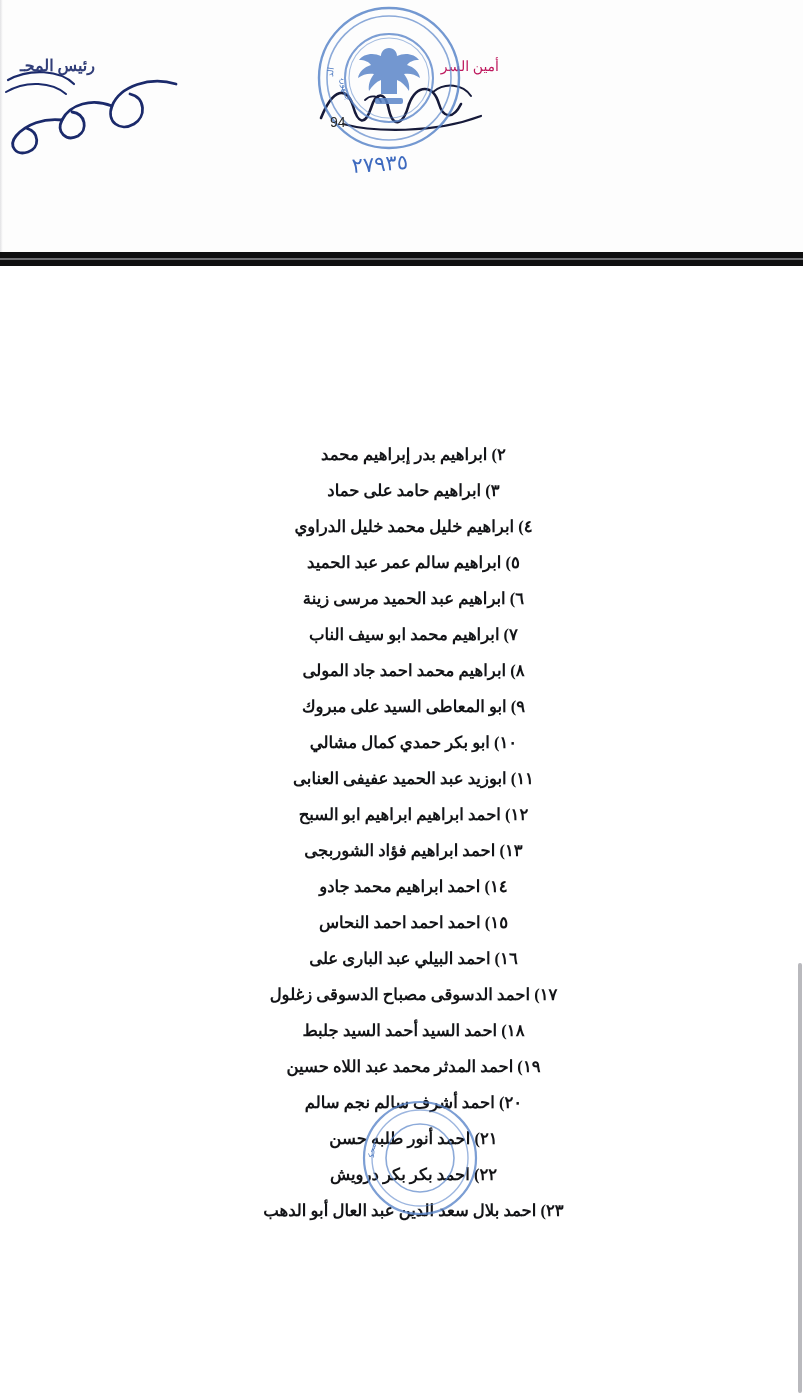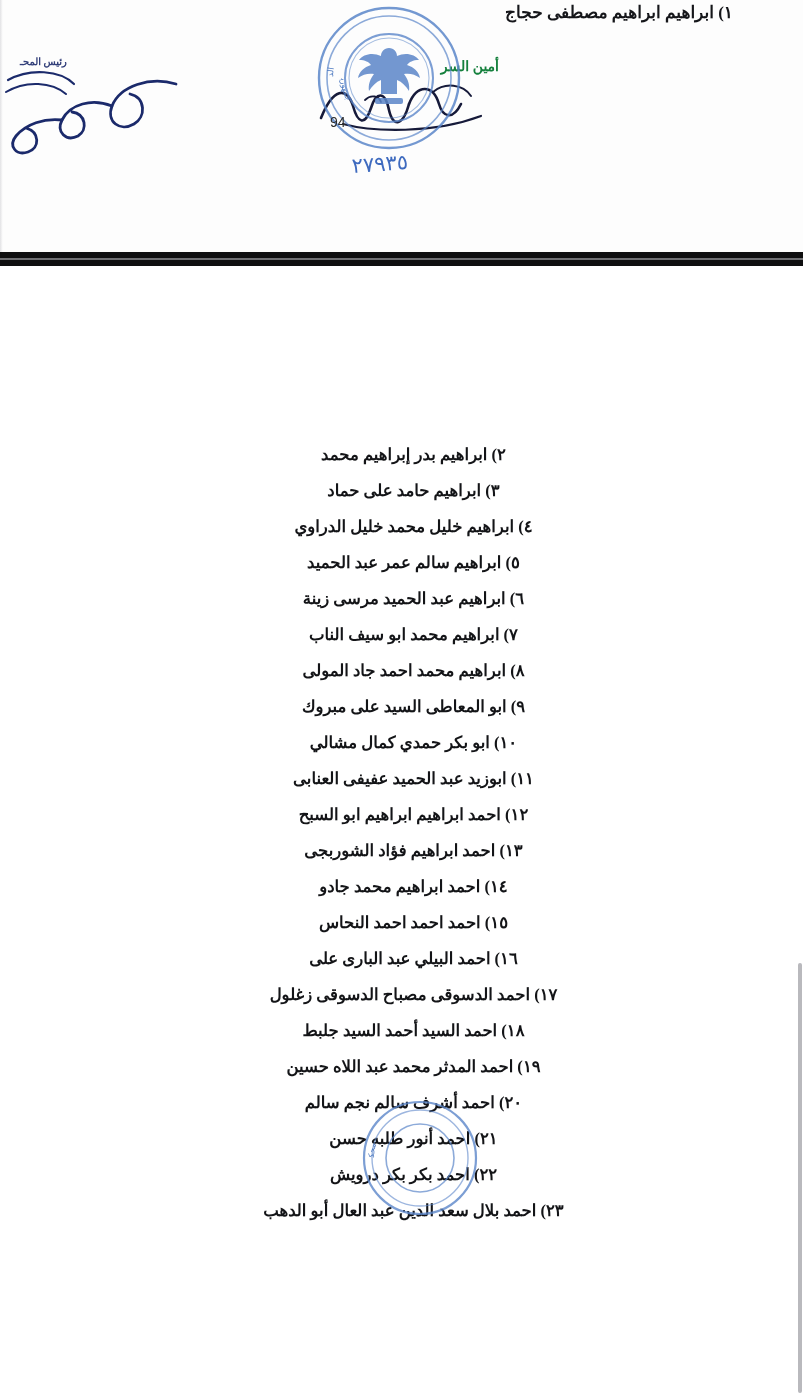--- a/index.html
+++ b/index.html
@@ -37,30 +37,30 @@
     color: #15161a;
     direction: rtl;
     letter-spacing: 0.2px;
   }
 
   .sig-label {
     position: absolute;
     top: 58px;
     right: 304px;
     font-size: 14px;
-    color: #15803d;
-    font-weight: bold;
+    color: #be185d;
+    font-weight: normal;
     direction: rtl;
   }
 
   .sig-label-left {
     position: absolute;
     top: 56px;
     left: 20px;
-    font-size: 10px;
+    font-size: 16px;
     color: #1b2a6b;
     font-weight: bold;
     direction: rtl;
     opacity: .9;
   }
 
   
   .sig-hand-right {
     position: absolute;
     top: 74px;
@@ -198,21 +198,20 @@
     background: linear-gradient(to right, #e2e2e4, #ffffff);
   }
 </style>
 </head>
 <body>
 
 <div class="page-top">
 
   <div class="faint-edge"></div>
 
-  <div class="entry-line-top">١) ابراهيم ابراهيم مصطفى حجاج</div>
 
   <div class="sig-label">أمين السر</div>
 
   <div class="sig-label-left">رئيس المحـ</div>
 
   <svg class="sig-hand-right" viewBox="0 0 180 70">
     <g fill="none" stroke="#161a3a" stroke-width="2.6" stroke-linecap="round">
       <path d="M8 44 C20 14, 34 12, 40 32 C45 50, 52 52, 58 34 C63 18, 72 16, 76 36 C80 54, 90 52, 96 30"></path>
       <path d="M96 30 C104 10, 120 10, 126 30 C130 44, 140 46, 148 30"></path>
       <path d="M30 50 C60 58, 120 60, 168 42" stroke-width="2.2"></path>

